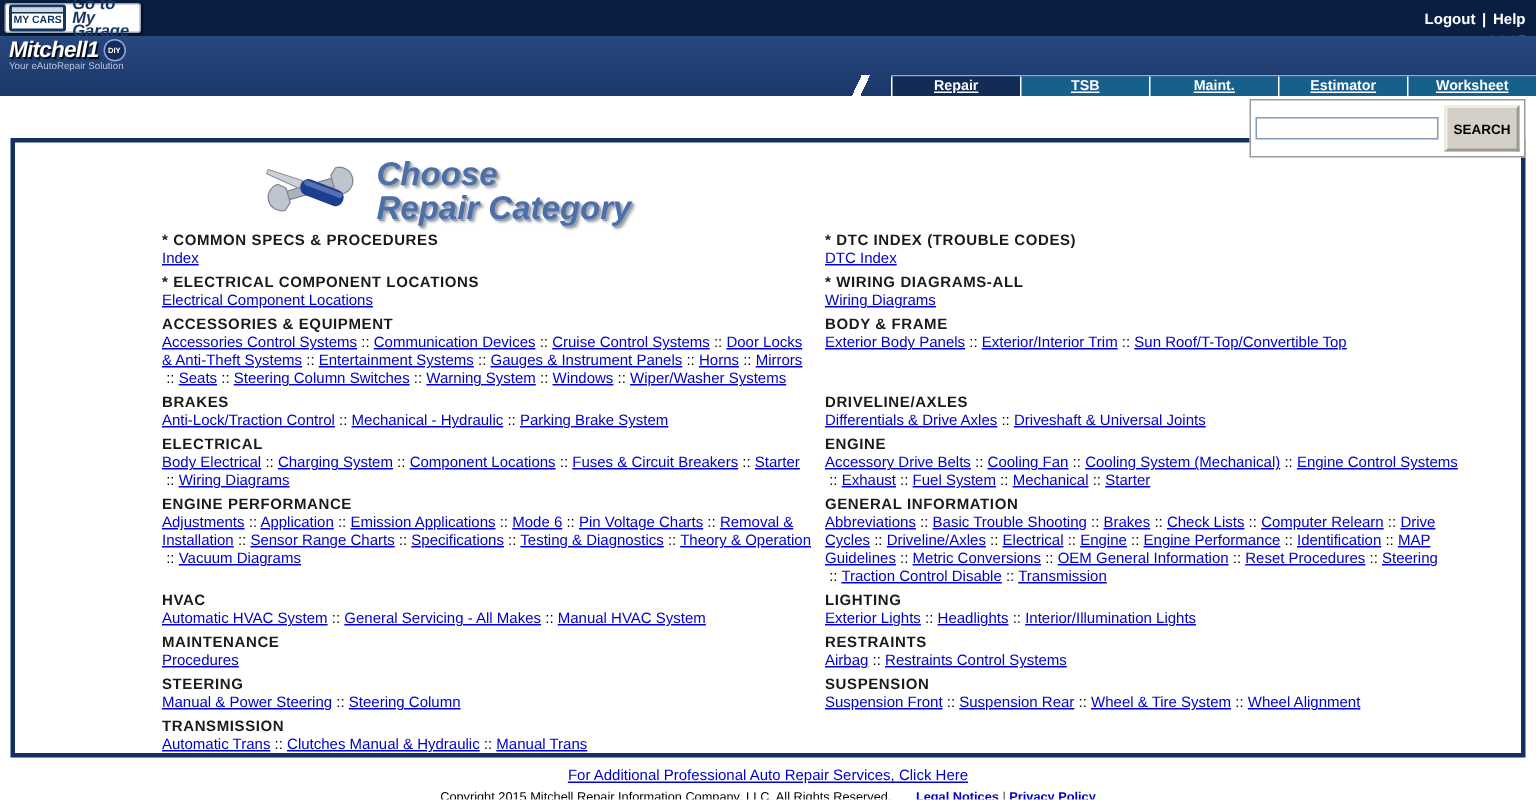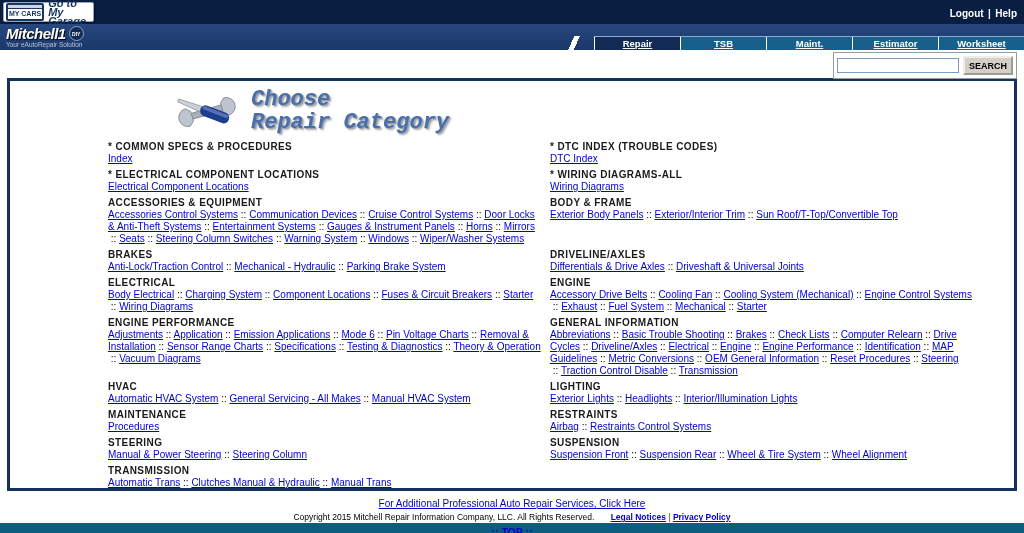--- a/index.html
+++ b/index.html
@@ -24,21 +24,21 @@
     padding: 0 1px 1px; line-height: 8px;
   }
   .plate-banner { display: block; height: 4px; background: #cdd6e4; border-bottom: 1px solid #16365f; margin: 0 -1px 1px; }
   .goto-label { font-size: 11px; font-style: italic; font-weight: bold; color: #16365f; line-height: 9px; width: 40px; }
   .top-right { position: absolute; right: 7px; top: 3px; text-align: right; }
   .top-links a { color: #fff; font-size: 10px; font-weight: bold; }
   .top-links .pipe { color: #fff; font-size: 10px; font-weight: bold; }
   .version { font-size: 8px; color: #cdd6e8; margin-top: 1px; }
 
   
-  .logobar { height: 26px; background: linear-gradient(#27477f, #1a3768); position: relative; }
+  .logobar { height: 40px; background: linear-gradient(#27477f, #1a3768); position: relative; }
   .logo { position: absolute; left: 6px; top: 1px; }
   .brand-row { display: flex; align-items: center; gap: 3px; }
   .brand { color: #fff; font-size: 15px; font-weight: bold; font-style: italic; letter-spacing: -0.5px; text-shadow: 1px 1px 1px #000; }
   .badge {
     width: 15px; height: 15px; border-radius: 50%; background: #132c57;
     border: 1px solid #8da7cf; color: #fff; font-size: 5px; font-weight: bold;
     text-align: center; line-height: 14px;
   }
   .tagline { font-size: 6.5px; color: #b6c3da; margin-top: -1px; }
   .tabs-wrap { position: absolute; right: 0; bottom: 0; display: flex; align-items: flex-end; }
@@ -60,29 +60,29 @@
   .crumb a { color: #0000cc; text-decoration: underline; }
   .crumb .bc-sep { color: #444; font-weight: normal; padding: 0 2px; }
   .searchpanel {
     position: absolute; right: 7px; top: 2px; z-index: 2;
     background: #fff; border: 1px solid #9b9b9b; padding: 3px 3px;
     display: flex; align-items: center; gap: 4px;
   }
   .search-input { width: 122px; height: 15px; border: 1px solid #7f9db9; font-size: 10px; padding: 0 2px; }
   .search-btn {
     font-family: "Liberation Sans", sans-serif; font-size: 9px; font-weight: bold; color: #000;
-    background: #d4d0c8; border: 2px outset #f0ede6; height: 19px; padding: 0 4px;
+    background: #d4d0c8; border: 2px outset #f0ede6; height: 31px; padding: 0 4px;
   }
 
   
   .contentbox {
     margin: 0 7px; height: 413px; background: #fff;
     border: 3px solid #12315e; overflow: hidden; position: relative;
   }
-  .title-row { display: flex; align-items: flex-start; gap: 10px; margin: 7px 0 5px 163px; height: 48px; font-family: Liberation Mono, monospace; }
+  .title-row { display: flex; align-items: flex-end; gap: 10px; margin: 7px 0 5px 163px; height: 48px; }
   .tools-icon { width: 68px; height: 48px; flex: none; }
   .page-title { font-size: 22px; line-height: 23px; font-weight: bold; font-style: italic;
     color: #4d6fa8; text-shadow: 1px 1px 0 #97a3b5, 2px 2px 2px rgba(60,60,60,.45); }
 
   .cat-grid {
     display: grid; grid-template-columns: 434px 434px;
     column-gap: 8px; row-gap: 4px; margin: 2px 0 0 98px;
   }
   .cat-section { }
   .cat-heading { font-size: 10px; line-height: 12px; font-weight: bold; color: #1a1a1a; letter-spacing: .4px; }

